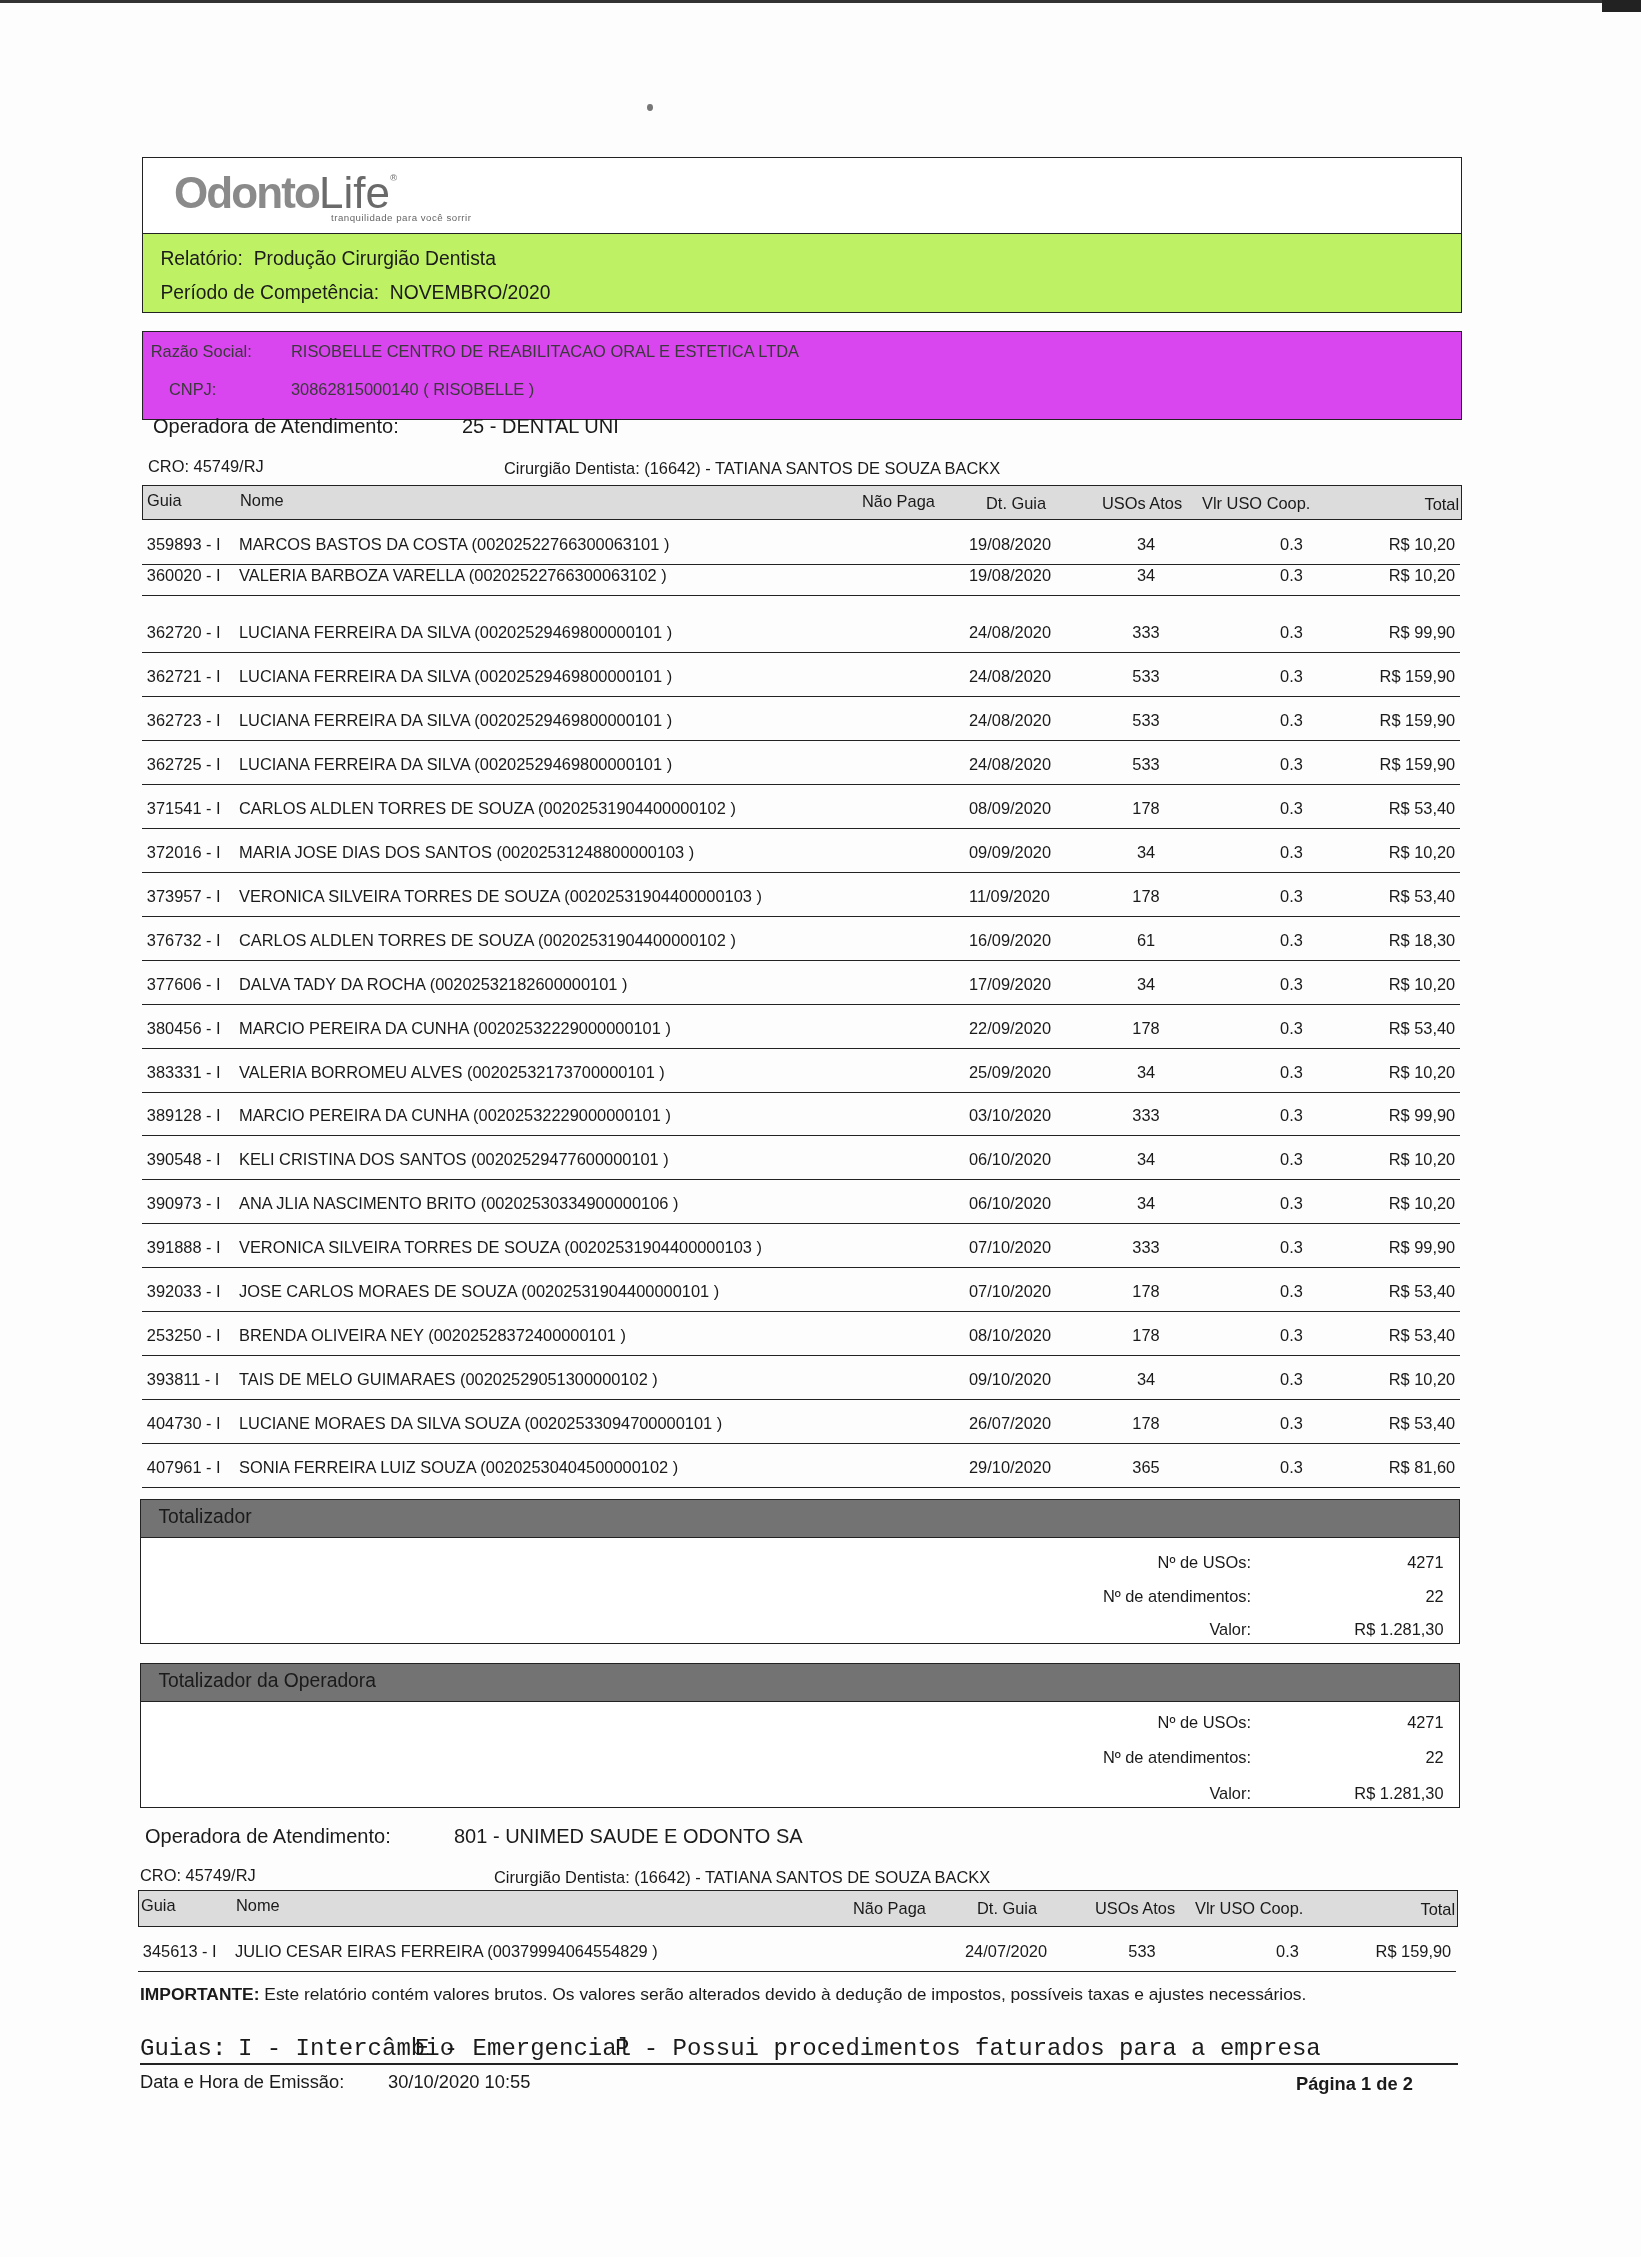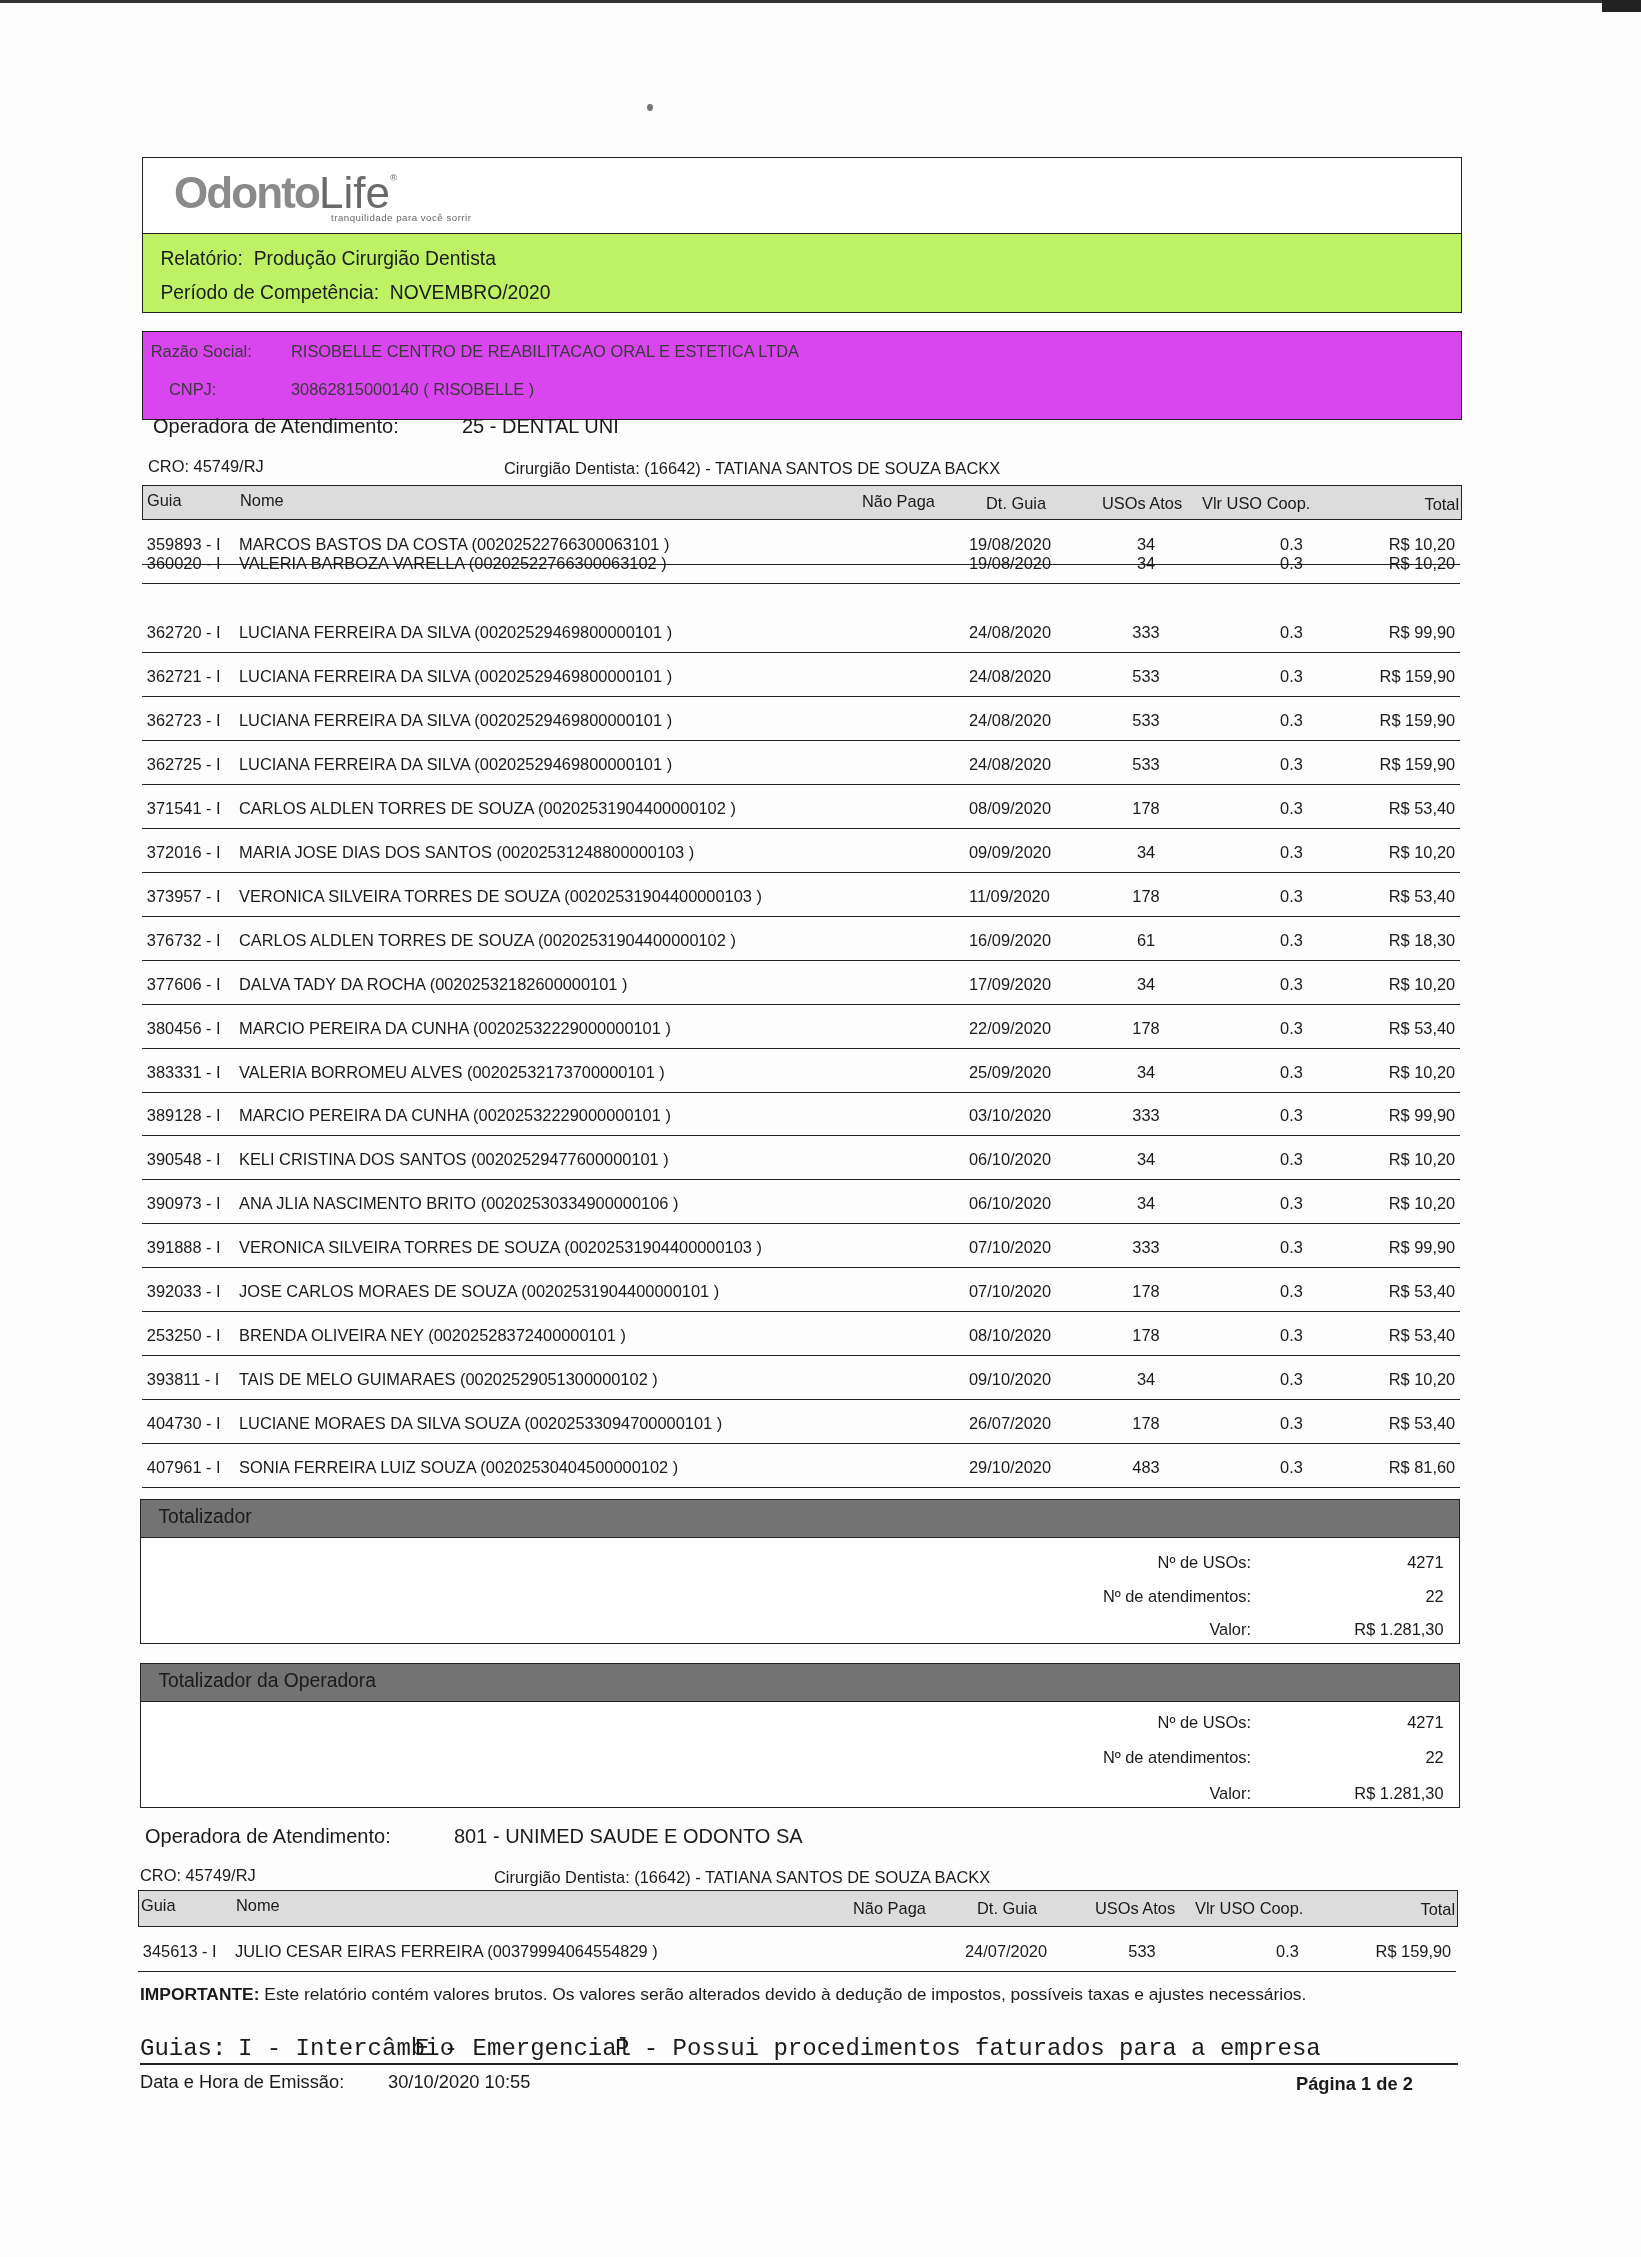--- a/index.html
+++ b/index.html
@@ -99,21 +99,21 @@
 
   <div id="rows-0">
       <div class="abs row" style="top: 521px; left: 142px;">
         <span class="abs cell c-guia">359893 - I</span>
         <span class="abs cell c-nome">MARCOS BASTOS DA COSTA (00202522766300063101 )</span>
         <span class="abs cell c-dt">19/08/2020</span>
         <span class="abs cell c-usos">34</span>
         <span class="abs cell c-vlr">0.3</span>
         <span class="abs cell c-tot">R$ 10,20</span>
       </div>
-      <div class="abs row" style="top: 540px; left: 142px;">
+      <div class="abs row" style="top: 552px; left: 142px;">
         <span class="abs cell c-guia">360020 - I</span>
         <span class="abs cell c-nome">VALERIA BARBOZA VARELLA (00202522766300063102 )</span>
         <span class="abs cell c-dt">19/08/2020</span>
         <span class="abs cell c-usos">34</span>
         <span class="abs cell c-vlr">0.3</span>
         <span class="abs cell c-tot">R$ 10,20</span>
       </div>
       <div class="abs row" style="top: 609px; left: 142px;">
         <span class="abs cell c-guia">362720 - I</span>
         <span class="abs cell c-nome">LUCIANA FERREIRA DA SILVA (00202529469800000101 )</span>
@@ -263,21 +263,21 @@
         <span class="abs cell c-nome">LUCIANE MORAES DA SILVA SOUZA (00202533094700000101 )</span>
         <span class="abs cell c-dt">26/07/2020</span>
         <span class="abs cell c-usos">178</span>
         <span class="abs cell c-vlr">0.3</span>
         <span class="abs cell c-tot">R$ 53,40</span>
       </div>
       <div class="abs row" style="top: 1444px; left: 142px;">
         <span class="abs cell c-guia">407961 - I</span>
         <span class="abs cell c-nome">SONIA FERREIRA LUIZ SOUZA (00202530404500000102 )</span>
         <span class="abs cell c-dt">29/10/2020</span>
-        <span class="abs cell c-usos">483</span>
+        <span class="abs cell c-usos">365</span>
         <span class="abs cell c-vlr">0.3</span>
         <span class="abs cell c-tot">R$ 81,60</span>
       </div>
     </div>
 </div>
 
 <div class="abs tot-box" style="top:1499px;height:143px;">
   <div class="abs tot-head">
     <span class="abs tot-title">Totalizador</span>
   </div>

